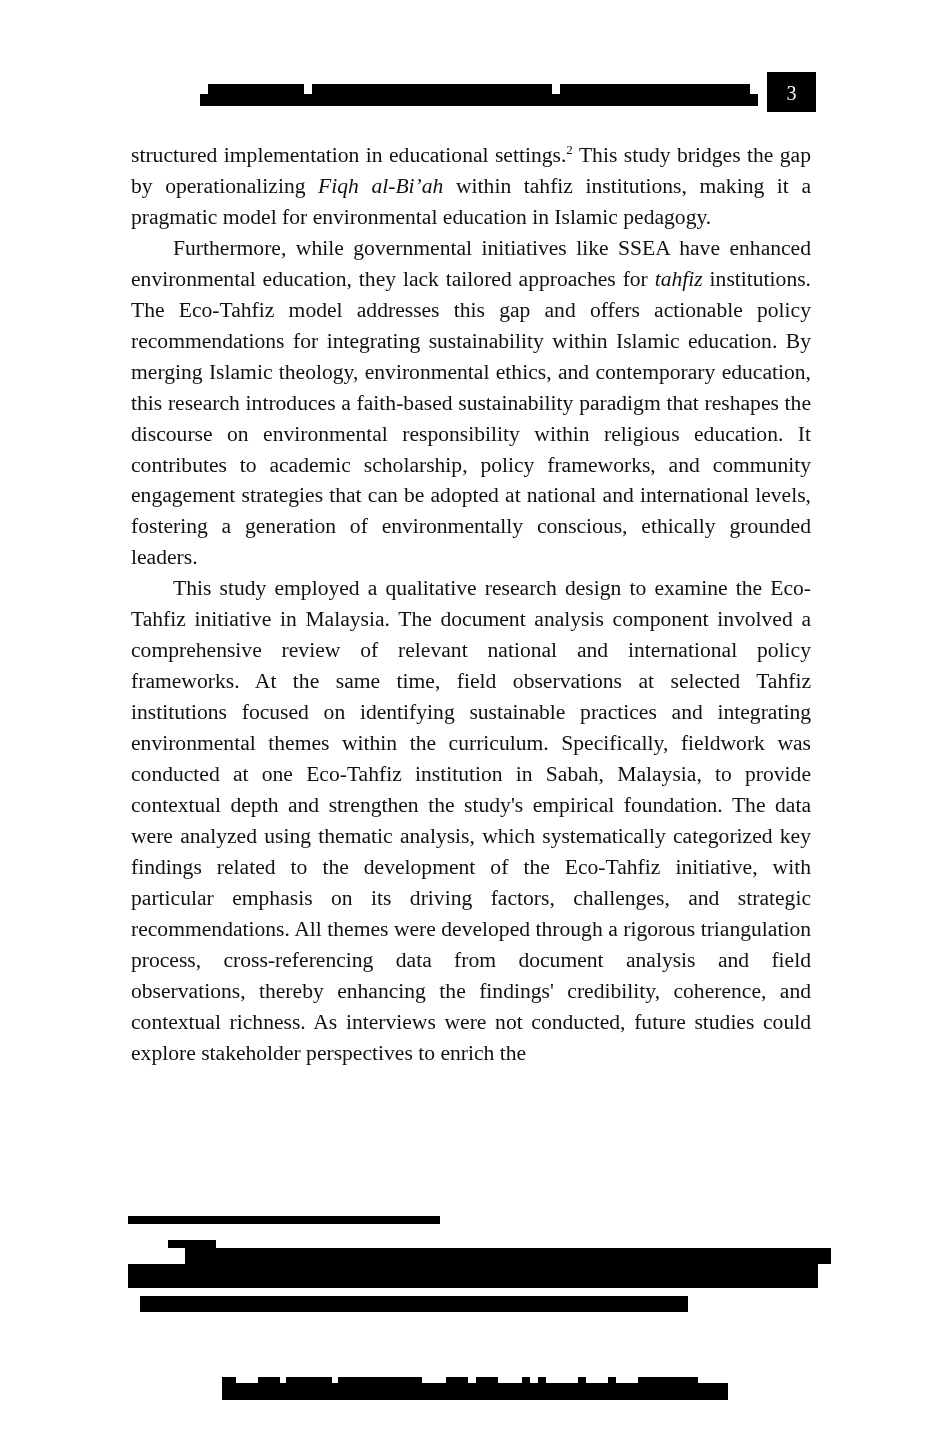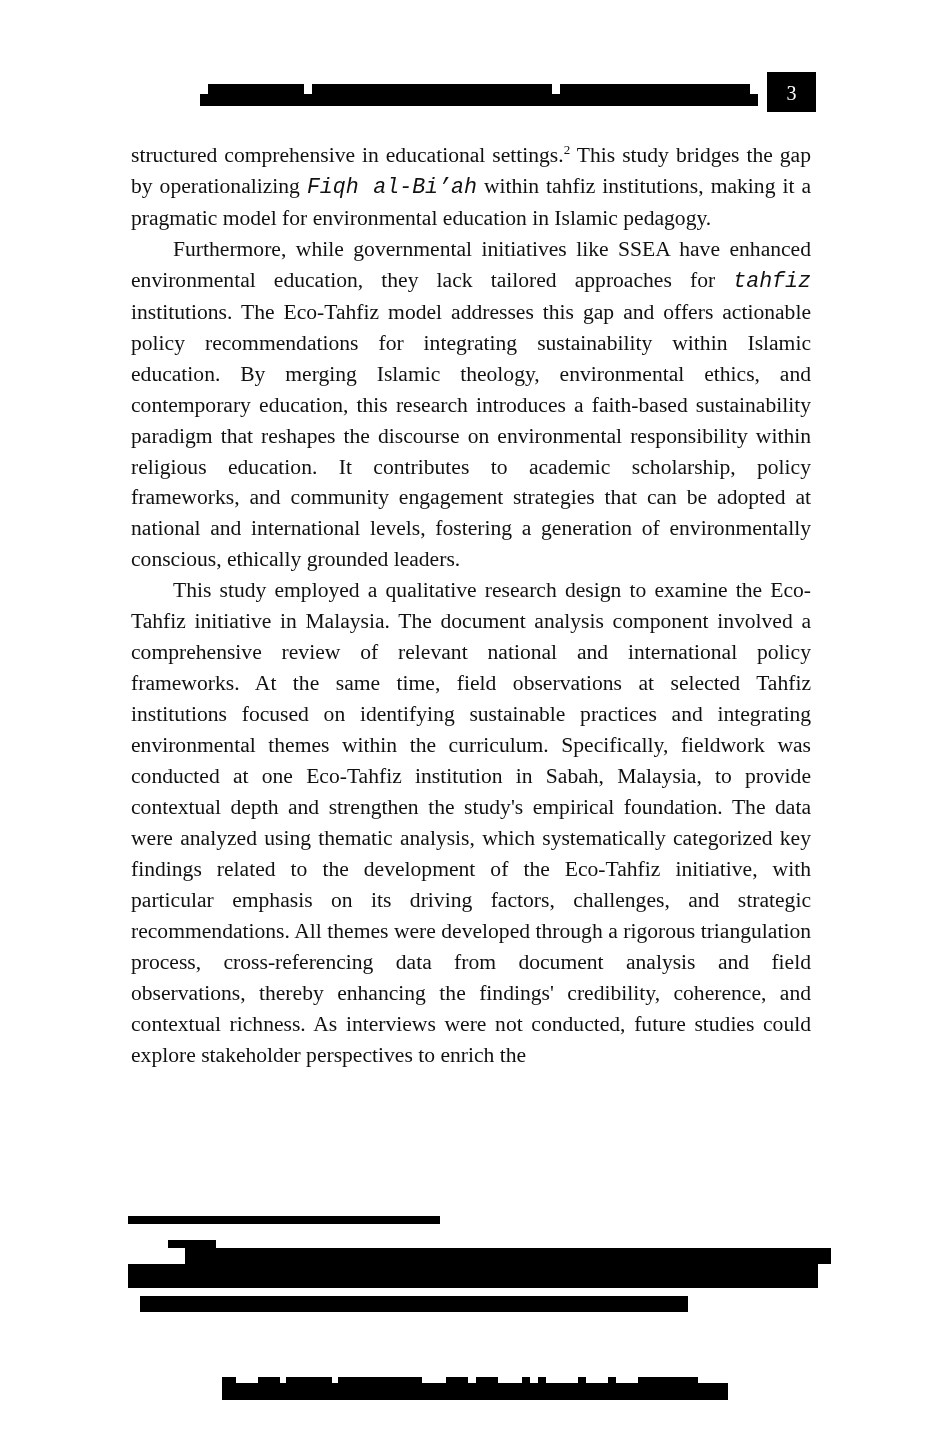--- a/index.html
+++ b/index.html
@@ -4,41 +4,41 @@
 <style>
   html, body { margin: 0; padding: 0; background: #ffffff; }
   body { width: 945px; height: 1447px; position: relative; overflow: hidden; font-family: "Liberation Serif", "DejaVu Serif", serif; color: #111; }
   .header { position: absolute; left: 200px; top: 72px; width: 616px; height: 40px; }
   .header-bar { position: absolute; left: 0; top: 10px; width: 558px; height: 24px; }
   .header-bar .seg { position: absolute; background: #000; }
   .page-num { position: absolute; right: 0; top: 0; width: 49px; height: 40px; background: #000; color: #fff; font-size: 20px; text-align: center; line-height: 42px; font-family: "Liberation Serif", serif; }
   .body-text { position: absolute; left: 131px; top: 140px; width: 680px; font-size: 21.6px; line-height: 30.95px; text-align: justify; }
   .body-text p { margin: 0; }
   .body-text p.indent { text-indent: 42px; }
-  .body-text em { font-style: italic; font-family: Liberation Mono, monospace; }
+  .body-text em { font-style: italic; }
   .body-text sup { font-size: 13px; vertical-align: 8px; line-height: 0; }
   .footnote-rule { position: absolute; left: 128px; top: 1216px; width: 312px; height: 8px; background: #000; }
   .redact { position: absolute; background: #000; }
   .footer { position: absolute; left: 222px; top: 1377px; width: 506px; height: 23px; }
 </style>
 </head>
 <body>
 
 <div class="header">
   <div class="header-bar">
     <div class="seg" style="left:0;top:12px;width:558px;height:12px;"></div>
     <div class="seg" style="left:8px;top:2px;width:96px;height:12px;"></div>
     <div class="seg" style="left:112px;top:2px;width:240px;height:12px;"></div>
     <div class="seg" style="left:360px;top:2px;width:190px;height:12px;"></div>
   </div>
   <div class="page-num">3</div>
 </div>
 
 <div class="body-text">
-  <p><span>structured comprehensive in educational settings.</span><sup>2</sup><span> This study bridges the gap by operationalizing </span><em>Fiqh al-Bi’ah</em><span> within tahfiz institutions, making it a pragmatic model for environmental education in Islamic pedagogy.</span></p>
+  <p><span>structured implementation in educational settings.</span><sup>2</sup><span> This study bridges the gap by operationalizing </span><em>Fiqh al-Bi’ah</em><span> within tahfiz institutions, making it a pragmatic model for environmental education in Islamic pedagogy.</span></p>
   <p class="indent"><span>Furthermore, while governmental initiatives like SSEA have enhanced environmental education, they lack tailored approaches for </span><em>tahfiz</em><span> institutions. The Eco-Tahfiz model addresses this gap and offers actionable policy recommendations for integrating sustainability within Islamic education. By merging Islamic theology, environmental ethics, and contemporary education, this research introduces a faith-based sustainability paradigm that reshapes the discourse on environmental responsibility within religious education. It contributes to academic scholarship, policy frameworks, and community engagement strategies that can be adopted at national and international levels, fostering a generation of environmentally conscious, ethically grounded leaders.</span></p>
   <p class="indent"><span>This study employed a qualitative research design to examine the Eco-Tahfiz initiative in Malaysia. The document analysis component involved a comprehensive review of relevant national and international policy frameworks. At the same time, field observations at selected Tahfiz institutions focused on identifying sustainable practices and integrating environmental themes within the curriculum. Specifically, fieldwork was conducted at one Eco-Tahfiz institution in Sabah, Malaysia, to provide contextual depth and strengthen the study's empirical foundation. The data were analyzed using thematic analysis, which systematically categorized key findings related to the development of the Eco-Tahfiz initiative, with particular emphasis on its driving factors, challenges, and strategic recommendations. All themes were developed through a rigorous triangulation process, cross-referencing data from document analysis and field observations, thereby enhancing the findings' credibility, coherence, and contextual richness. As interviews were not conducted, future studies could explore stakeholder perspectives to enrich the</span></p>
 </div>
 
 <div class="footnote-rule"></div>
 
 <div>
   <div class="redact" style="left:168px;top:1240px;width:48px;height:8px;"></div>
   <div class="redact" style="left:185px;top:1248px;width:646px;height:16px;"></div>
   <div class="redact" style="left:128px;top:1264px;width:690px;height:24px;"></div>

